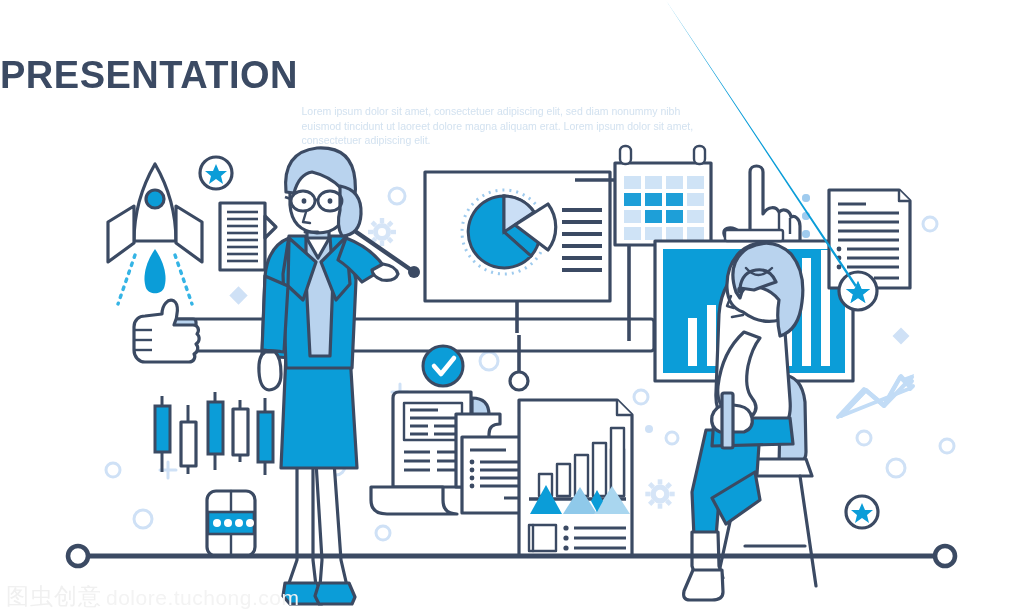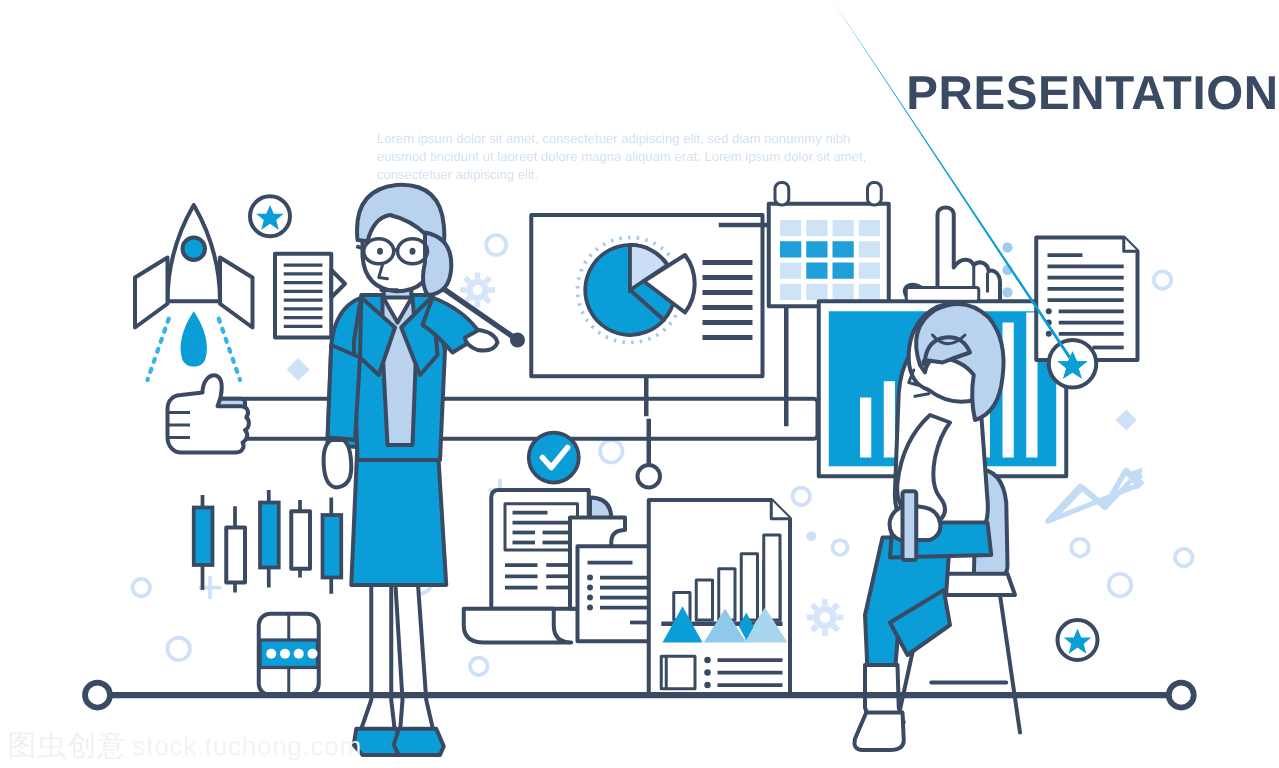--- a/index.html
+++ b/index.html
@@ -21,21 +21,21 @@
     position: absolute;
     left: 0; top: 0;
     width: 1023px;
     height: 614px;
   }
   .txt-title {
     position: absolute;
     left: 0;
     top: 54px;
     width: 1023px;
-    text-align: right;
+    text-align: left;
     font-family: "Liberation Sans", sans-serif;
     font-weight: bold;
     font-size: 38px;
     letter-spacing: 0.5px;
     color: #3b4a63;
     white-space: nowrap;
   }
   .txt-sub {
     position: absolute;
     left: 50%;
@@ -535,15 +535,15 @@
 
     <g>
       <line x1="78" y1="556" x2="945" y2="556" stroke="#3b4a63" stroke-width="5" stroke-linecap="round"></line>
       <circle cx="78" cy="556" r="10" fill="#ffffff" stroke="#3b4a63" stroke-width="4.6"></circle>
       <circle cx="945" cy="556" r="10" fill="#ffffff" stroke="#3b4a63" stroke-width="4.6"></circle>
     </g>
 
   </svg>
 
   <div class="watermark-cn">图虫创意</div>
-  <div class="watermark-en">stock.tuchong.com</div>
+  <div class="watermark-en">dolore.tuchong.com</div>
 
 </div>
 
 </body></html>

